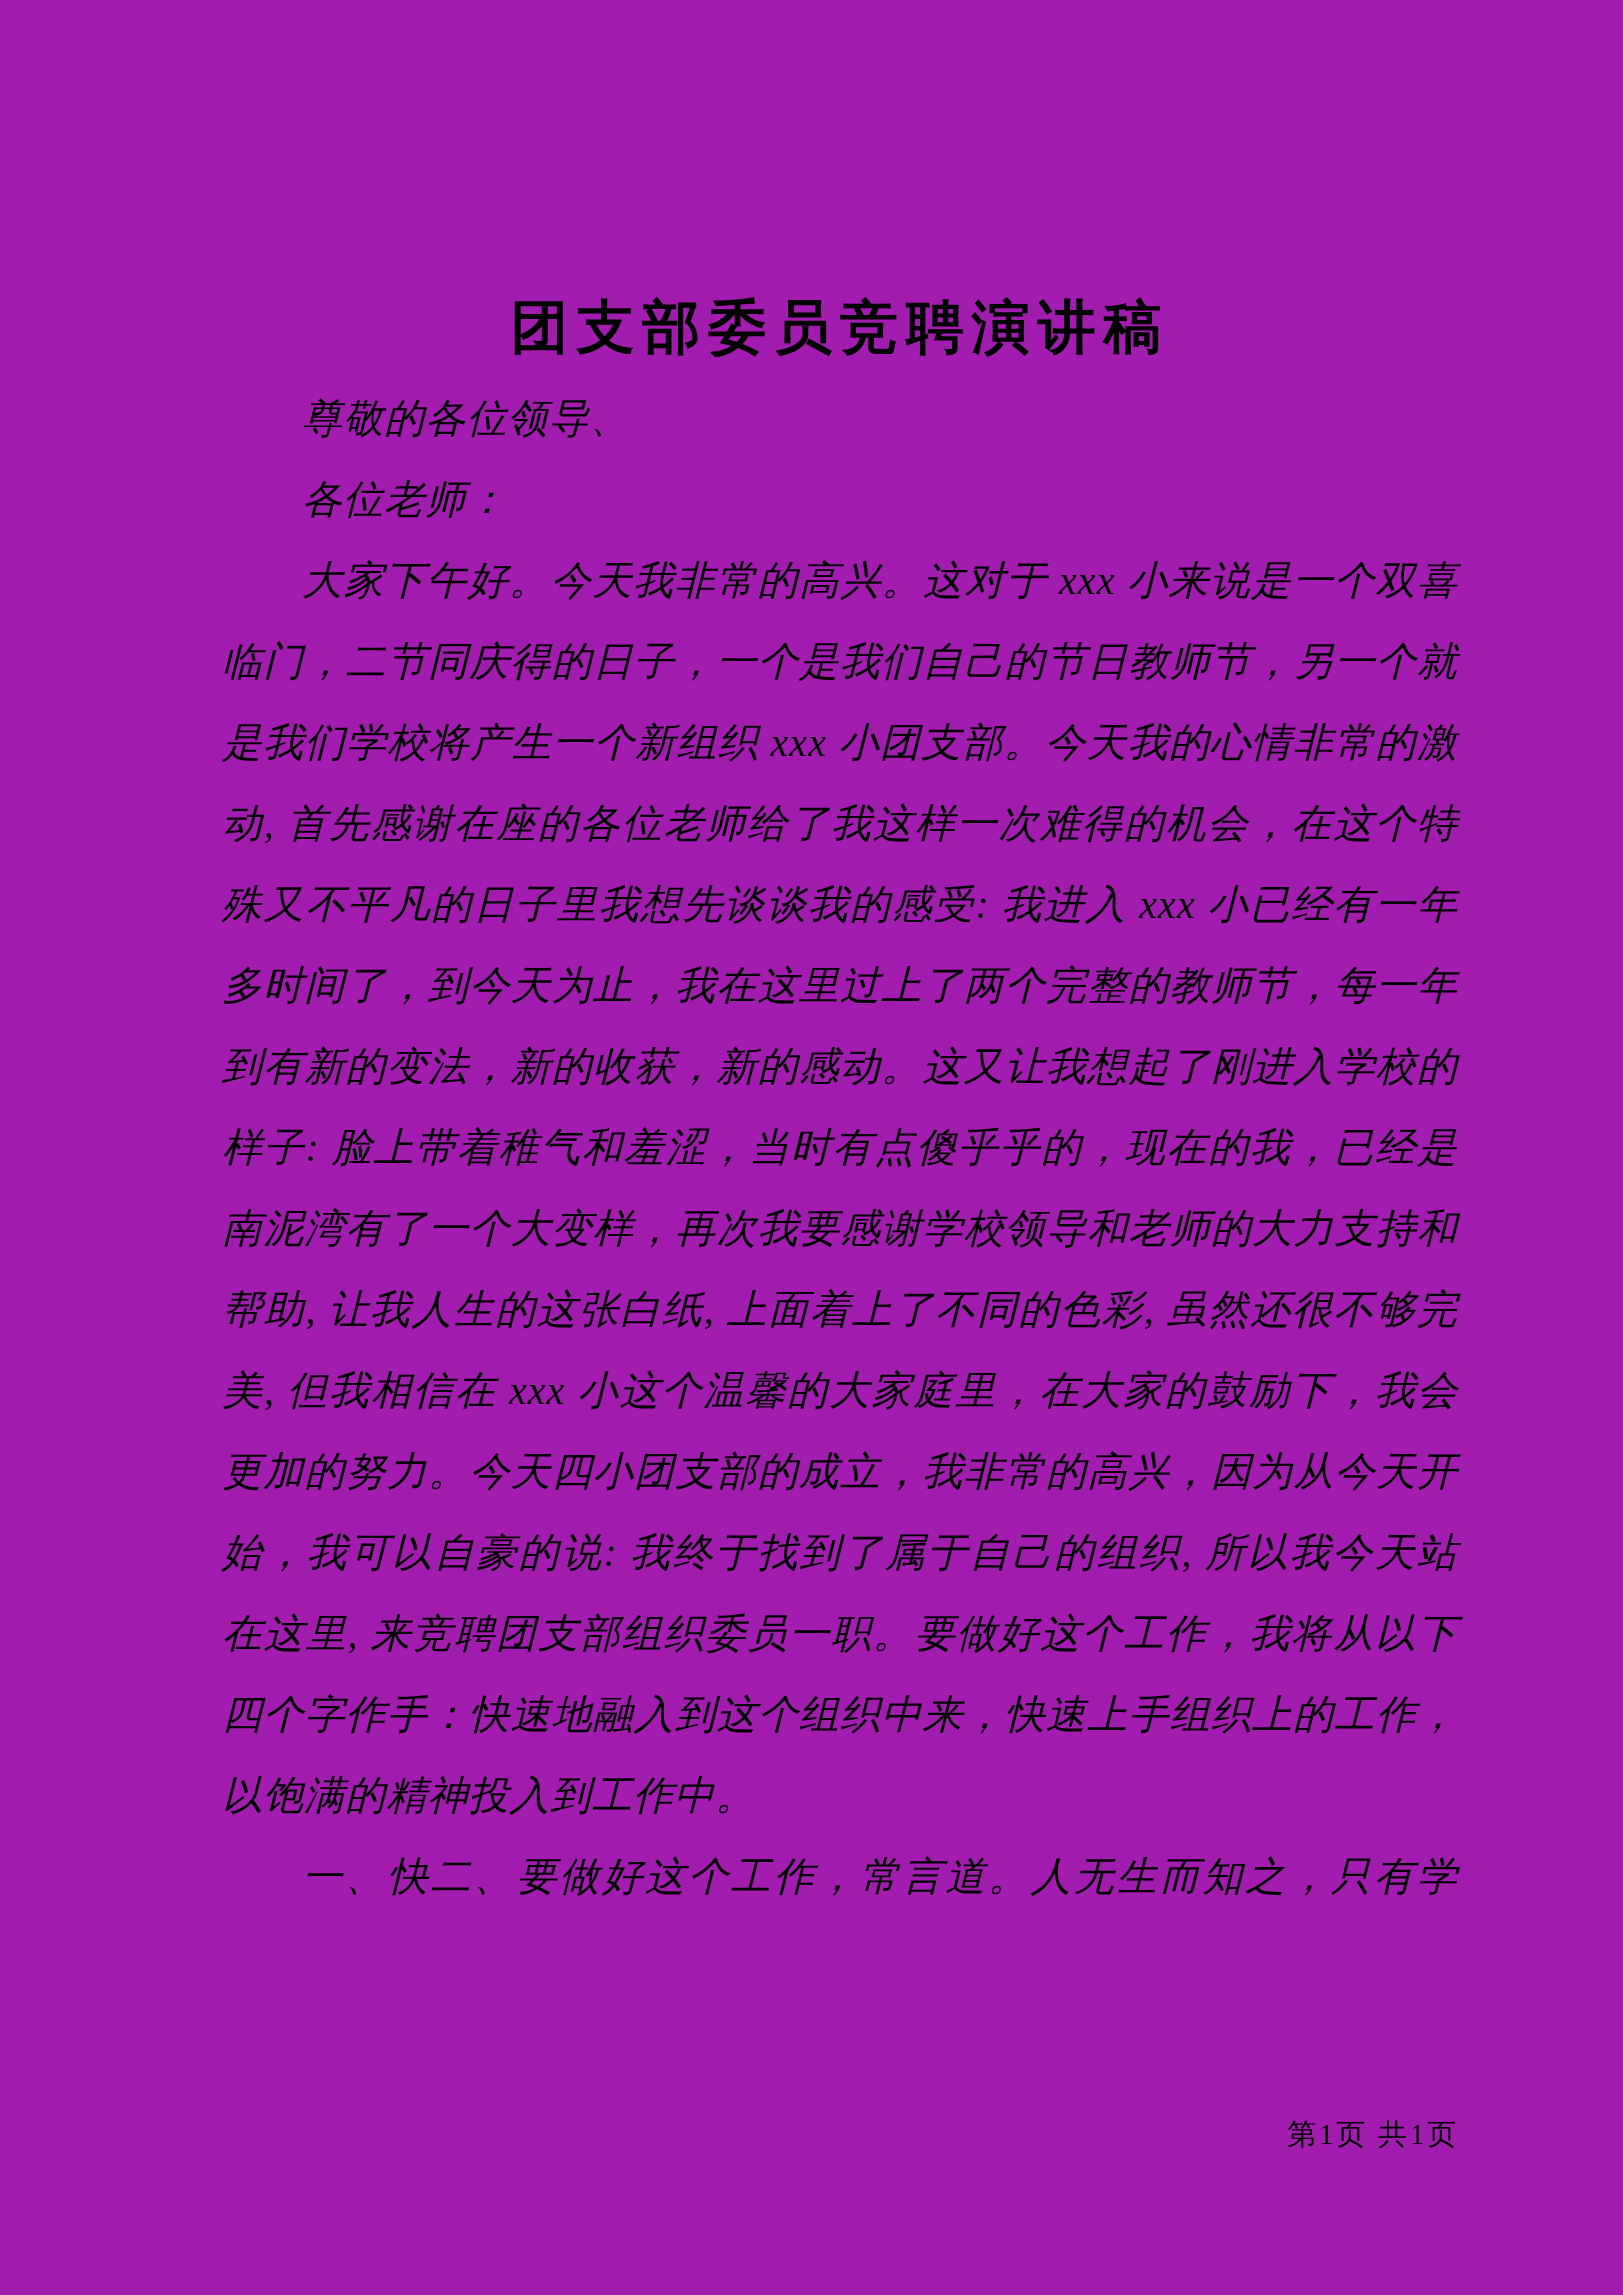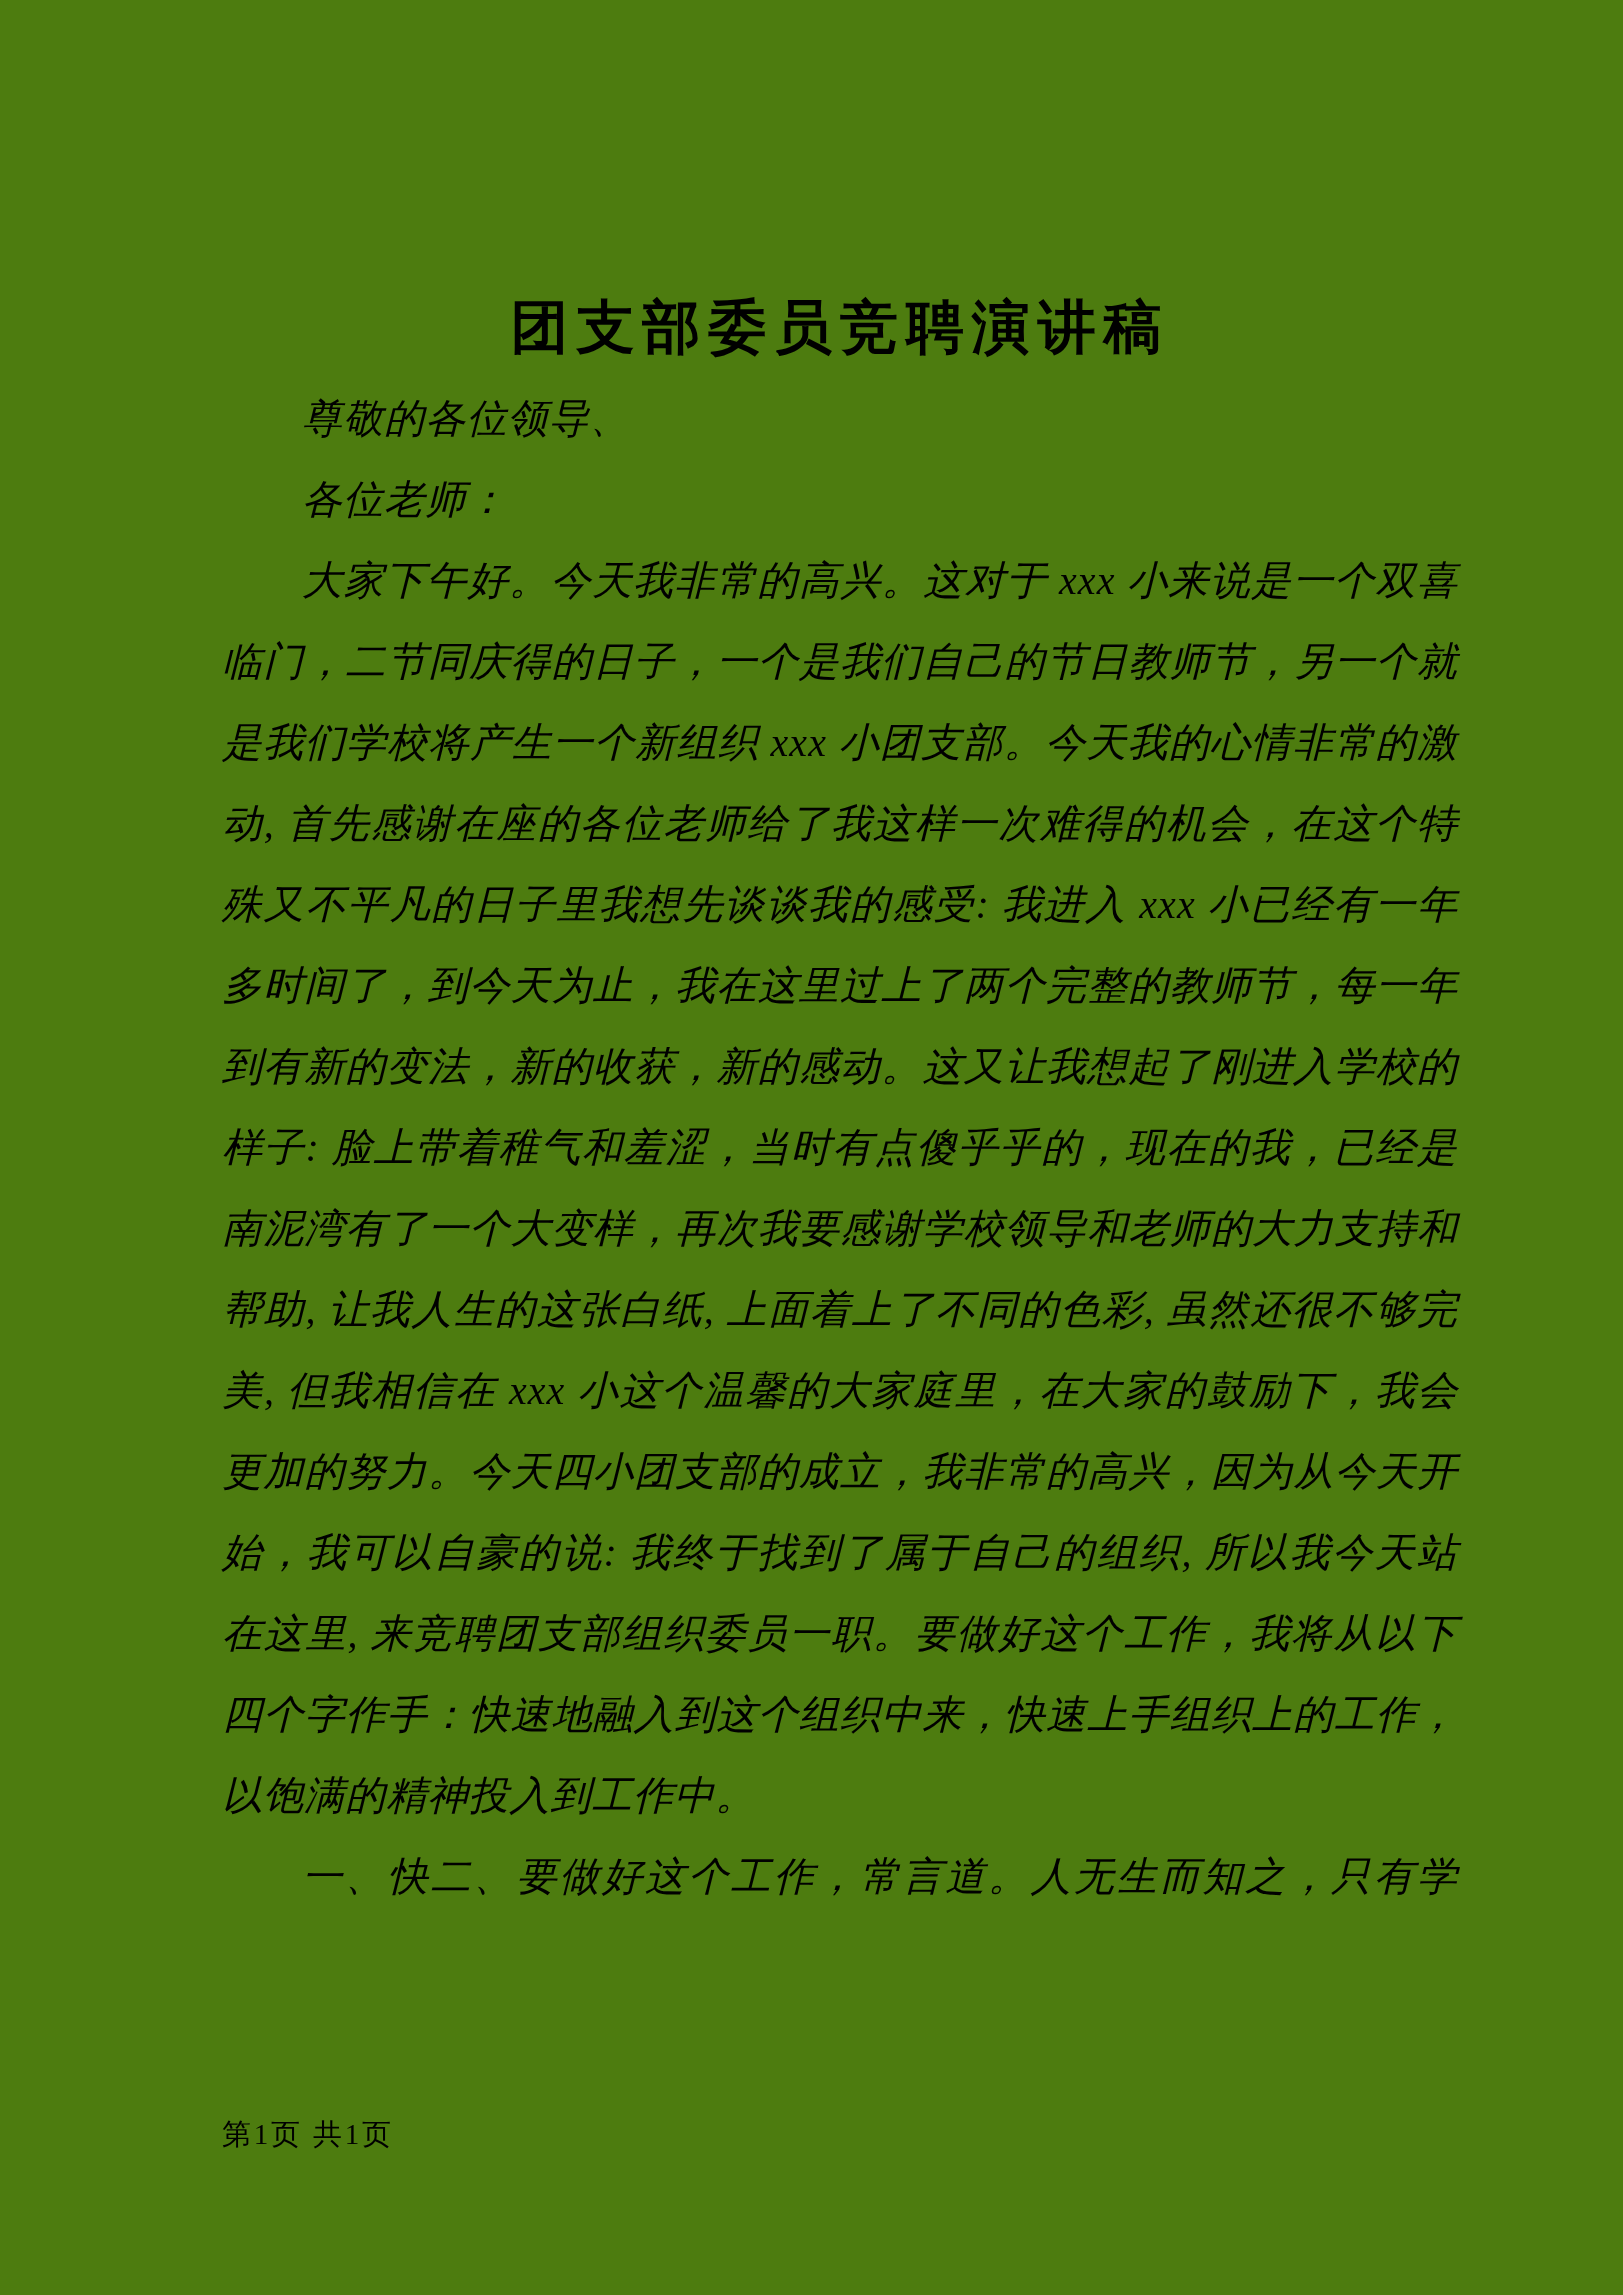--- a/index.html
+++ b/index.html
@@ -1,20 +1,20 @@
 <!DOCTYPE html>
 <html style="font-size:9px"><head>
 <meta charset="utf-8">
 <style>
   html,body{margin:0;padding:0;background:#ffffff;}
   .page{
     position:relative;
     width:1623px;
     height:2295px;
-    background:#4d7c0f;
+    background:#a21caf;
     color:#000000;
     overflow:hidden;
     font-family:"Liberation Serif","DejaVu Serif",serif;
   }
   .title{
     margin:297px 165px 0 222px;
     text-align:center;
     font-size:58px;
     line-height:62px;
     font-weight:bold;
@@ -34,21 +34,21 @@
     text-indent:2em;
   }
   .para.cut{
     text-align-last:justify;
   }
   .footer{
     position:absolute;
     top:2119px;
     left:222px;
     width:1237px;
-    text-align:left;
+    text-align:right;
     font-size:29px;
     line-height:31px;
     letter-spacing:2.8px;
   }
 </style>
 </head>
 <body>
 
 <div class="page">
 

